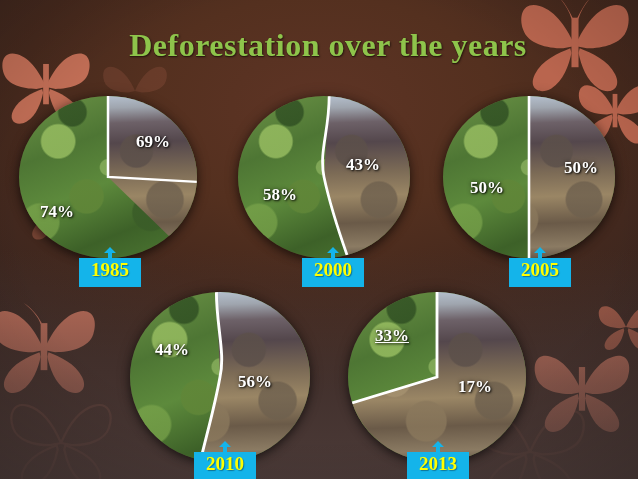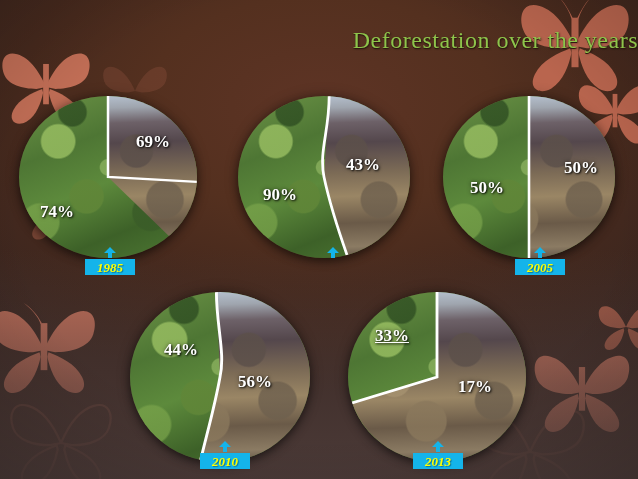--- a/index.html
+++ b/index.html
@@ -25,22 +25,22 @@
     pointer-events:none;
   }
 
   
   .bf{position:absolute;pointer-events:none;}
   .bf svg{display:block;}
 
   
   #title{
     position:absolute;left:0;top:27px;width:100%;
-    text-align:right;
-    font-size:24px;font-weight:normal;
+    text-align:center;
+    font-size:32px;font-weight:bold;
     color:#8ec44b;
     letter-spacing:.5px;
     text-shadow:0 1px 0 #2e1a10, 1px 1px 2px rgba(0,0,0,.55);
     padding-left:18px;
     box-sizing:border-box;
     z-index:6;
   }
 
   
   .pie-wrap{position:absolute;z-index:5;}
@@ -95,26 +95,25 @@
   .year-tag{
     position:absolute;z-index:7;
     transform:translateX(-50%);
     text-align:center;
   }
   .year-box{
     background:#14b4ea;
     color:#ffff00;
     font-weight:bold;
     font-family:"Liberation Serif", serif;
-    font-size:13px;
+    font-size:19px;
     line-height:1.05;
-    padding:2px 12px 0 12px;
+    padding:2px 12px 7px 12px;
     display:inline-block;
     text-shadow:1px 1px 1px rgba(0,0,0,.35);
-    font-style:italic;
   }
 </style>
 </head>
 <body>
 
 <div id="slide">
 
   <div class="bf" style="left:516px;top:-6px;">
     <svg width="118" height="104" viewBox="0 0 100 88">
       <g fill="#b9654e">
@@ -258,30 +257,31 @@
   </div>
 
   <div class="pie-wrap" style="left:238px;top:96px;">
     <div class="pie" style="width:172px;height:162px;">
       <div class="seg seg-forest"></div>
       <div class="seg seg-bare" style="clip-path:polygon(50% 50%, 53% 0%, 100% 0%, 100% 100%, 64% 100%);"></div>
       <svg class="divider" viewBox="0 0 100 100" preserveAspectRatio="none">
         <path d="M53 0 C53 22 47 34 50 50 C54 70 60 88 64 100" stroke="#ffffff" stroke-width="1.6" fill="none"></path>
       </svg>
     </div>
-    <div class="pct" style="left:42px;top:99px;font-size:17px;">90%</div>
+    <div class="pct" style="left:42px;top:99px;font-size:17px;">58%</div>
     <div class="pct" style="left:125px;top:69px;font-size:17px;">43%</div>
   </div>
 
   <div class="year-tag" style="left:333px;top:247px;">
     <div>
       <svg width="16" height="11" viewBox="0 0 16 11" style="display:block;margin:0 auto;">
         <polygon points="8,0 14,6 10,6 10,11 6,11 6,6 2,6" fill="#14b4ea"></polygon>
       </svg>
     </div>
+    <div class="year-box">2000</div>
   </div>
 
   <div class="pie-wrap" style="left:443px;top:96px;">
     <div class="pie" style="width:172px;height:162px;">
       <div class="seg seg-forest"></div>
       <div class="seg seg-bare" style="clip-path:polygon(50% 0%, 100% 0%, 100% 100%, 50% 100%);"></div>
       <svg class="divider" viewBox="0 0 100 100" preserveAspectRatio="none">
         <path d="M50 0 L50 100" stroke="#ffffff" stroke-width="1.5" fill="none"></path>
       </svg>
     </div>
@@ -299,21 +299,21 @@
   </div>
 
   <div class="pie-wrap" style="left:130px;top:292px;">
     <div class="pie" style="width:180px;height:170px;">
       <div class="seg seg-forest"></div>
       <div class="seg seg-bare" style="clip-path:polygon(50% 50%, 48% 0%, 100% 0%, 100% 100%, 39% 100%);"></div>
       <svg class="divider" viewBox="0 0 100 100" preserveAspectRatio="none">
         <path d="M48 0 C48 20 53 36 50 50 C47 68 42 86 39 100" stroke="#ffffff" stroke-width="1.6" fill="none"></path>
       </svg>
     </div>
-    <div class="pct" style="left:42px;top:58px;font-size:17px;margin-left:9px;">44%</div>
+    <div class="pct" style="left:42px;top:58px;font-size:17px;">44%</div>
     <div class="pct" style="left:125px;top:90px;font-size:17px;">56%</div>
   </div>
 
   <div class="year-tag" style="left:225px;top:441px;">
     <div>
       <svg width="16" height="11" viewBox="0 0 16 11" style="display:block;margin:0 auto;">
         <polygon points="8,0 14,6 10,6 10,11 6,11 6,6 2,6" fill="#14b4ea"></polygon>
       </svg>
     </div>
     <div class="year-box">2010</div>

